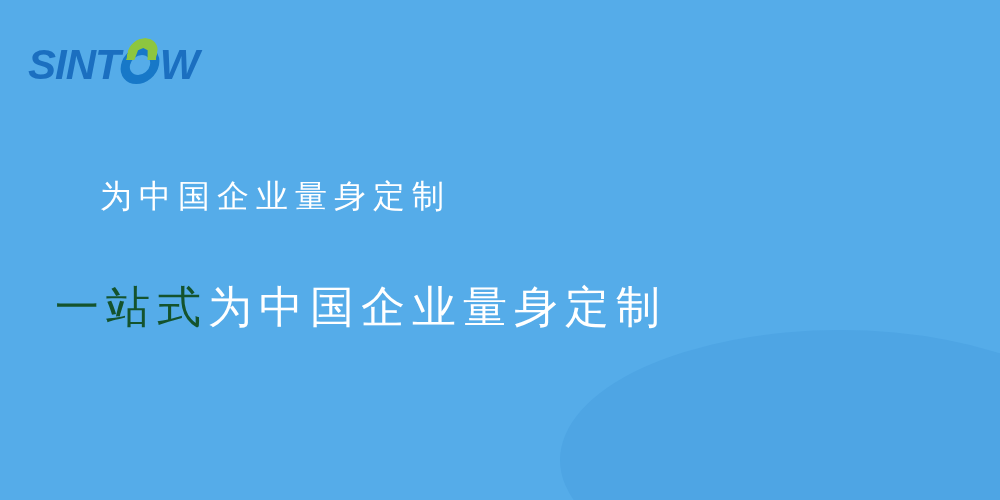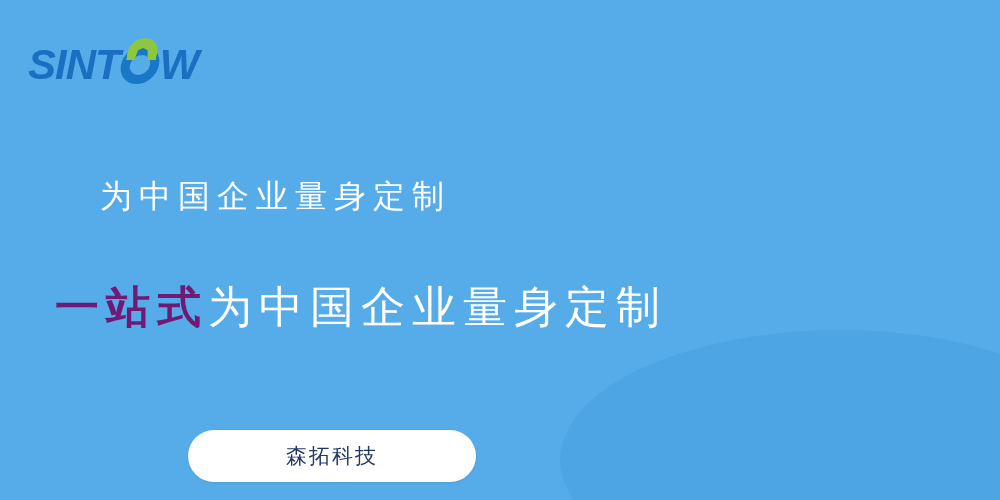--- a/index.html
+++ b/index.html
@@ -53,21 +53,21 @@
     font-family:"DejaVu Serif","Liberation Serif",serif;
     font-size:32px;color:#ffffff;letter-spacing:7px;
     white-space:nowrap;font-weight:400;
   }
   .headline2{
     position:absolute;left:55px;top:278px;
     font-family:"DejaVu Serif","Liberation Serif",serif;
     font-size:44px;letter-spacing:7px;white-space:nowrap;font-weight:400;
     color:#ffffff;
   }
-  .hl-accent{color:#701a75;font-weight:bold;}
+  .hl-accent{color:#14532d;}
 
   
   .cta{
     position:absolute;left:188px;top:430px;width:288px;height:52px;
     background:#ffffff;border-radius:26px;
     display:flex;align-items:center;justify-content:center;
     box-shadow:0 1px 3px rgba(0,0,0,.08);
   }
   .cta-label{
     font-family:"DejaVu Sans","Liberation Sans",sans-serif;
@@ -93,23 +93,20 @@
       </span>
       <span class="logo-tw">W</span>
     </div>
   </div>
 
   <div class="headline1">为中国企业量身定制</div>
   <div class="headline2">
     <span class="hl-accent">一站式</span><span>为中国企业量身定制</span>
   </div>
 
-  <div class="cta">
-    <span class="cta-label">森拓科技</span>
-  </div>
 
   <div class="illus">
 
     
     
     
     
 
     
     

